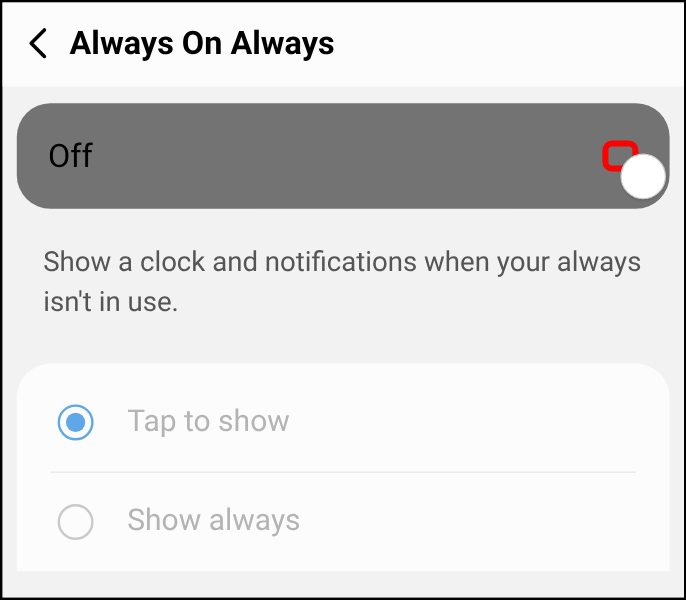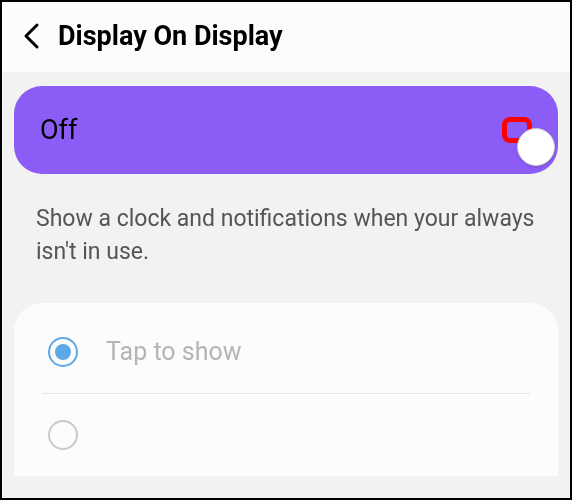--- a/index.html
+++ b/index.html
@@ -23,21 +23,21 @@
       align-items: center;
       justify-content: center;
       cursor: pointer;
     }
     .title {
       font-size: 27px;
       font-weight: 700;
       color: #000;
     }
     .toggle-card {
-      background: #8b5cf6;
+      background: #737373;
       margin: 14px 12px 0 12px;
       border-radius: 28px;
       padding: 28px 26px;
       display: flex;
       align-items: center;
       justify-content: space-between;
     }
     .toggle-label {
       font-size: 27px;
       color: #000;
@@ -115,35 +115,36 @@
   </style>
 </head>
 <body>
 
 <div class="header">
   <span class="back-icon">
     <svg width="18" height="28" viewBox="0 0 18 28">
       <polyline points="15,3 4,14 15,25" fill="none" stroke="#000" stroke-width="3" stroke-linecap="round" stroke-linejoin="round"></polyline>
     </svg>
   </span>
-  <span class="title">Display On Display</span>
+  <span class="title">Always On Always</span>
 </div>
 
 <div class="toggle-card">
   <span class="toggle-label">Off</span>
   <span class="toggle-wrap">
     <span class="toggle">
       <span class="toggle-knob"></span>
     </span>
   </span>
 </div>
 
 <div class="description">Show a clock and notifications when your always isn't in use.</div>
 
 <div class="options-card">
   <div class="option-row">
     <span class="radio selected"></span>
     <span class="option-label">Tap to show</span>
   </div>
   <div class="option-row">
     <span class="radio"></span>
+    <span class="option-label">Show always</span>
   </div>
 </div>
 
 </body></html>

